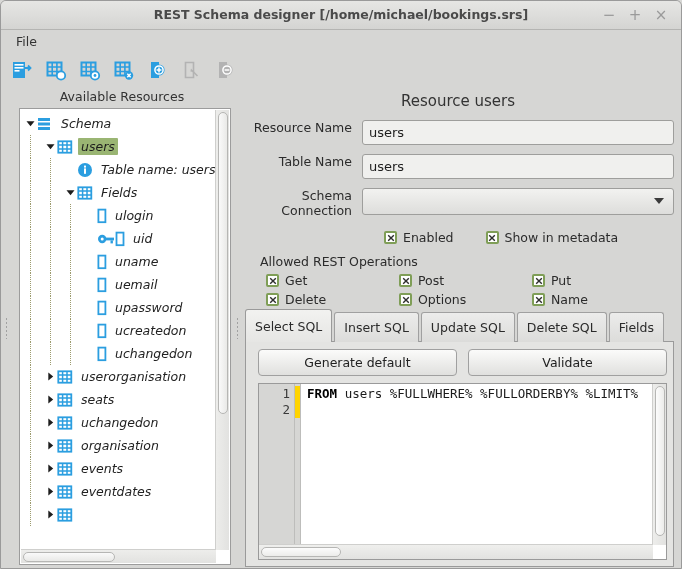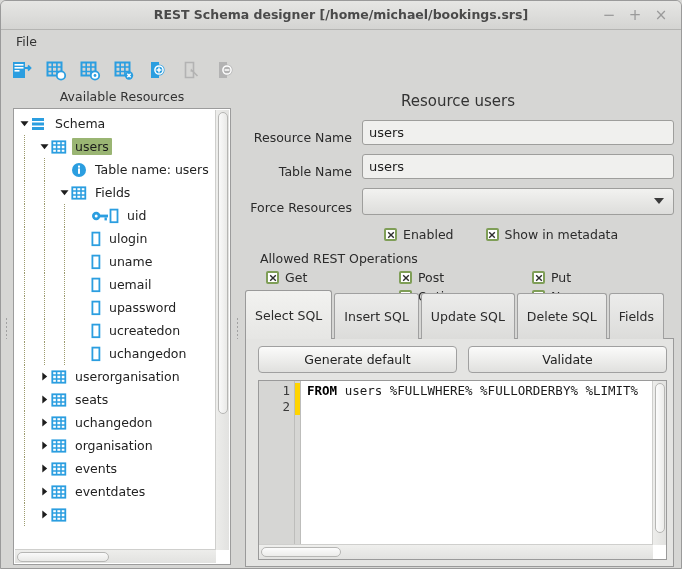--- a/index.html
+++ b/index.html
@@ -35,22 +35,22 @@
 
   
   .grip{width:9px;display:flex;align-items:center;justify-content:center;}
   .grip i{display:block;width:3px;height:22px;
     background-image:radial-gradient(#9b9b9b 40%,transparent 41%);
     background-size:3px 4px;opacity:.9;}
 
   
   .left{width:222px;display:flex;flex-direction:column;}
   .panel-title{text-align:center;font-size:12.5px;color:#333;padding:1px 0 4px;}
-  .treewrap{flex:1;position:relative;margin:0 2px 2px 2px;
-    background:#fff;border:1px solid #9c9c9c;display:flex;flex-direction:column;}
+  .treewrap{flex:1;position:relative;margin:0 2px 2px 8px;
+    background:#fff;border:1px solid #9c9c9c;display:flex;flex-direction:column;font-style:italic;}
   .treeview{flex:1;overflow:hidden;position:relative;padding-top:3px;}
 
   .trow{display:flex;align-items:center;height:23px;position:relative;white-space:nowrap;}
   .trow .lbl{font-size:12.5px;color:#222;padding:1px 3px;border-radius:1px;}
   .trow.sel .lbl{background:#9ab573;color:#1c1c1c;}
   .arrow{width:13px;display:flex;align-items:center;justify-content:center;flex:0 0 13px;}
   .arrow svg{display:block;}
   .ic{flex:0 0 auto;margin-right:5px;display:flex;align-items:center;justify-content:center;}
   .guide{position:absolute;top:0;bottom:0;border-left:1px dotted #9c9b6e;}
 
@@ -61,21 +61,21 @@
     background:linear-gradient(90deg,#fafafa,#e9e9e7);border:1px solid #b6b6b4;border-radius:5px;}
   .hsb{position:absolute;left:1px;right:14px;bottom:1px;height:13px;
     background:linear-gradient(#ededeb,#e2e2e0);border-top:1px solid #cfcfcd;}
   .hsb .thumb{position:absolute;top:2px;bottom:1px;left:2px;width:90px;
     background:linear-gradient(#fafafa,#e9e9e7);border:1px solid #b6b6b4;border-radius:5px;}
 
   
   .right{flex:1;position:relative;padding:0 6px 0 0;display:flex;flex-direction:column;}
   .res-title{text-align:center;font-size:15px;color:#333;padding:4px 0 10px;}
 
-  .formrow{display:flex;align-items:flex-end;margin-bottom:9px;}
+  .formrow{display:flex;align-items:flex-start;margin-bottom:9px;}
   .formlabel{width:110px;text-align:right;padding-right:10px;font-size:12.5px;color:#2b2b2b;}
   .tinput{flex:1;height:25px;background:#f0f0ee;border:1px solid #9e9e9c;border-radius:3px;
     padding:0 6px;font-size:13px;color:#1d1d1d;display:flex;align-items:center;box-sizing:border-box;}
   .combo{flex:1;height:27px;border:1px solid #9e9e9c;border-radius:3px;box-sizing:border-box;
     background:linear-gradient(#f2f2f0,#dddddb);position:relative;}
   .combo .carat{position:absolute;right:9px;top:9px;width:0;height:0;
     border-left:5px solid transparent;border-right:5px solid transparent;border-top:6px solid #3b3b3b;}
 
   .chkrow{display:flex;align-items:center;margin:3px 0 0 0;}
   .chk{display:flex;align-items:center;margin-right:22px;}
@@ -83,21 +83,21 @@
     box-sizing:border-box;display:flex;align-items:center;justify-content:center;margin-right:6px;}
   .cbox svg{display:block;}
   .chk .ctext{font-size:12.5px;color:#2b2b2b;}
 
   .ops-title{font-size:12.5px;color:#2b2b2b;margin:9px 0 4px 18px;}
   .opsgrid{display:grid;grid-template-columns:133px 133px 1fr;row-gap:4px;margin-left:24px;}
 
   
   .tabsarea{margin-top:11px;display:flex;flex-direction:column;flex:1;min-height:0;padding-left:3px;}
   .tabbar{display:flex;align-items:flex-end;height:24px;position:relative;z-index:2;}
-  .tab{height:21px;padding:12px 9px;display:flex;align-items:center;font-size:12.5px;color:#2b2b2b;
+  .tab{height:21px;padding:4px 9px;display:flex;align-items:center;font-size:12.5px;color:#2b2b2b;
     border:1px solid #a0a0a0;border-bottom:none;border-radius:3px 3px 0 0;
     background:linear-gradient(#ececeb,#dcdcda);margin-right:2px;}
   .tab.active{height:24px;background:#ececea;border-color:#9a9a9a;
     background:linear-gradient(#f2f2f0,#e6e6e4);}
 
   .tabpanel{flex:1;min-height:0;border:1px solid #9a9a9a;background:#e4e4e2;
     margin-top:-1px;padding:7px 6px 6px 12px;display:flex;flex-direction:column;}
   .btnrow{display:flex;gap:11px;margin-bottom:7px;}
   .btn{flex:1;height:25px;display:flex;align-items:center;justify-content:center;
     font-size:12.5px;color:#222;border:1px solid #a0a0a0;border-radius:4px;
@@ -276,20 +276,33 @@
               </div>
               <div class="lbl">Fields</div>
             </div>
             <div class="trow">
               <div class="guide" style="left: 10px;"></div>
               <div class="guide" style="left: 30px;"></div>
               <div class="guide" style="left: 50px;"></div>
               <div style="width: 64px; flex: 0 0 auto;"></div>
               <div class="arrow"></div>
               <div class="ic">
+                <svg width="10" height="16" viewBox="0 0 10 16">
+                  <rect x="1.4" y="1.6" width="7" height="12.6" fill="none" stroke="#2b9ee0" stroke-width="1.8"></rect>
+                </svg>
+              </div>
+              <div class="lbl">ulogin</div>
+            </div>
+            <div class="trow">
+              <div class="guide" style="left: 10px;"></div>
+              <div class="guide" style="left: 30px;"></div>
+              <div class="guide" style="left: 50px;"></div>
+              <div style="width: 64px; flex: 0 0 auto;"></div>
+              <div class="arrow"></div>
+              <div class="ic">
                 <svg width="28" height="16" viewBox="0 0 28 16">
                   <circle cx="5.2" cy="8" r="4.2" fill="#2b9ee0"></circle>
                   <circle cx="5.2" cy="8" r="1.5" fill="#fff"></circle>
                   <rect x="8.5" y="6.6" width="8.5" height="2.8" fill="#2b9ee0"></rect>
                   <rect x="13.5" y="9.4" width="2.4" height="3" fill="#2b9ee0"></rect>
                   <rect x="19.5" y="1.6" width="7" height="12.6" fill="none" stroke="#2b9ee0" stroke-width="1.8"></rect>
                 </svg>
               </div>
               <div class="lbl">uid</div>
             </div>
@@ -297,33 +310,20 @@
               <div class="guide" style="left: 10px;"></div>
               <div class="guide" style="left: 30px;"></div>
               <div class="guide" style="left: 50px;"></div>
               <div style="width: 64px; flex: 0 0 auto;"></div>
               <div class="arrow"></div>
               <div class="ic">
                 <svg width="10" height="16" viewBox="0 0 10 16">
                   <rect x="1.4" y="1.6" width="7" height="12.6" fill="none" stroke="#2b9ee0" stroke-width="1.8"></rect>
                 </svg>
               </div>
-              <div class="lbl">ulogin</div>
-            </div>
-            <div class="trow">
-              <div class="guide" style="left: 10px;"></div>
-              <div class="guide" style="left: 30px;"></div>
-              <div class="guide" style="left: 50px;"></div>
-              <div style="width: 64px; flex: 0 0 auto;"></div>
-              <div class="arrow"></div>
-              <div class="ic">
-                <svg width="10" height="16" viewBox="0 0 10 16">
-                  <rect x="1.4" y="1.6" width="7" height="12.6" fill="none" stroke="#2b9ee0" stroke-width="1.8"></rect>
-                </svg>
-              </div>
               <div class="lbl">uname</div>
             </div>
             <div class="trow">
               <div class="guide" style="left: 10px;"></div>
               <div class="guide" style="left: 30px;"></div>
               <div class="guide" style="left: 50px;"></div>
               <div style="width: 64px; flex: 0 0 auto;"></div>
               <div class="arrow"></div>
               <div class="ic">
                 <svg width="10" height="16" viewBox="0 0 10 16">
@@ -504,21 +504,21 @@
         <div class="formlabel">Resource Name</div>
         <div class="tinput">users</div>
       </div>
 
       <div class="formrow">
         <div class="formlabel">Table Name</div>
         <div class="tinput">users</div>
       </div>
 
       <div class="formrow">
-        <div class="formlabel">Force Resources</div>
+        <div class="formlabel">Schema Connection</div>
         <div class="combo">
           <span class="carat"></span>
         </div>
       </div>
 
       <div class="chkrow" id="toggles-row" style="margin-left:110px;">
           <div class="chk" style="margin-right: 32px; margin-left: 32px;">
             <span class="cbox">
               <svg width="8" height="8" viewBox="0 0 8 8">
                 <path d="M1.2 1.2 L6.8 6.8 M6.8 1.2 L1.2 6.8" stroke="#2d2d2d" stroke-width="1.4"></path>

